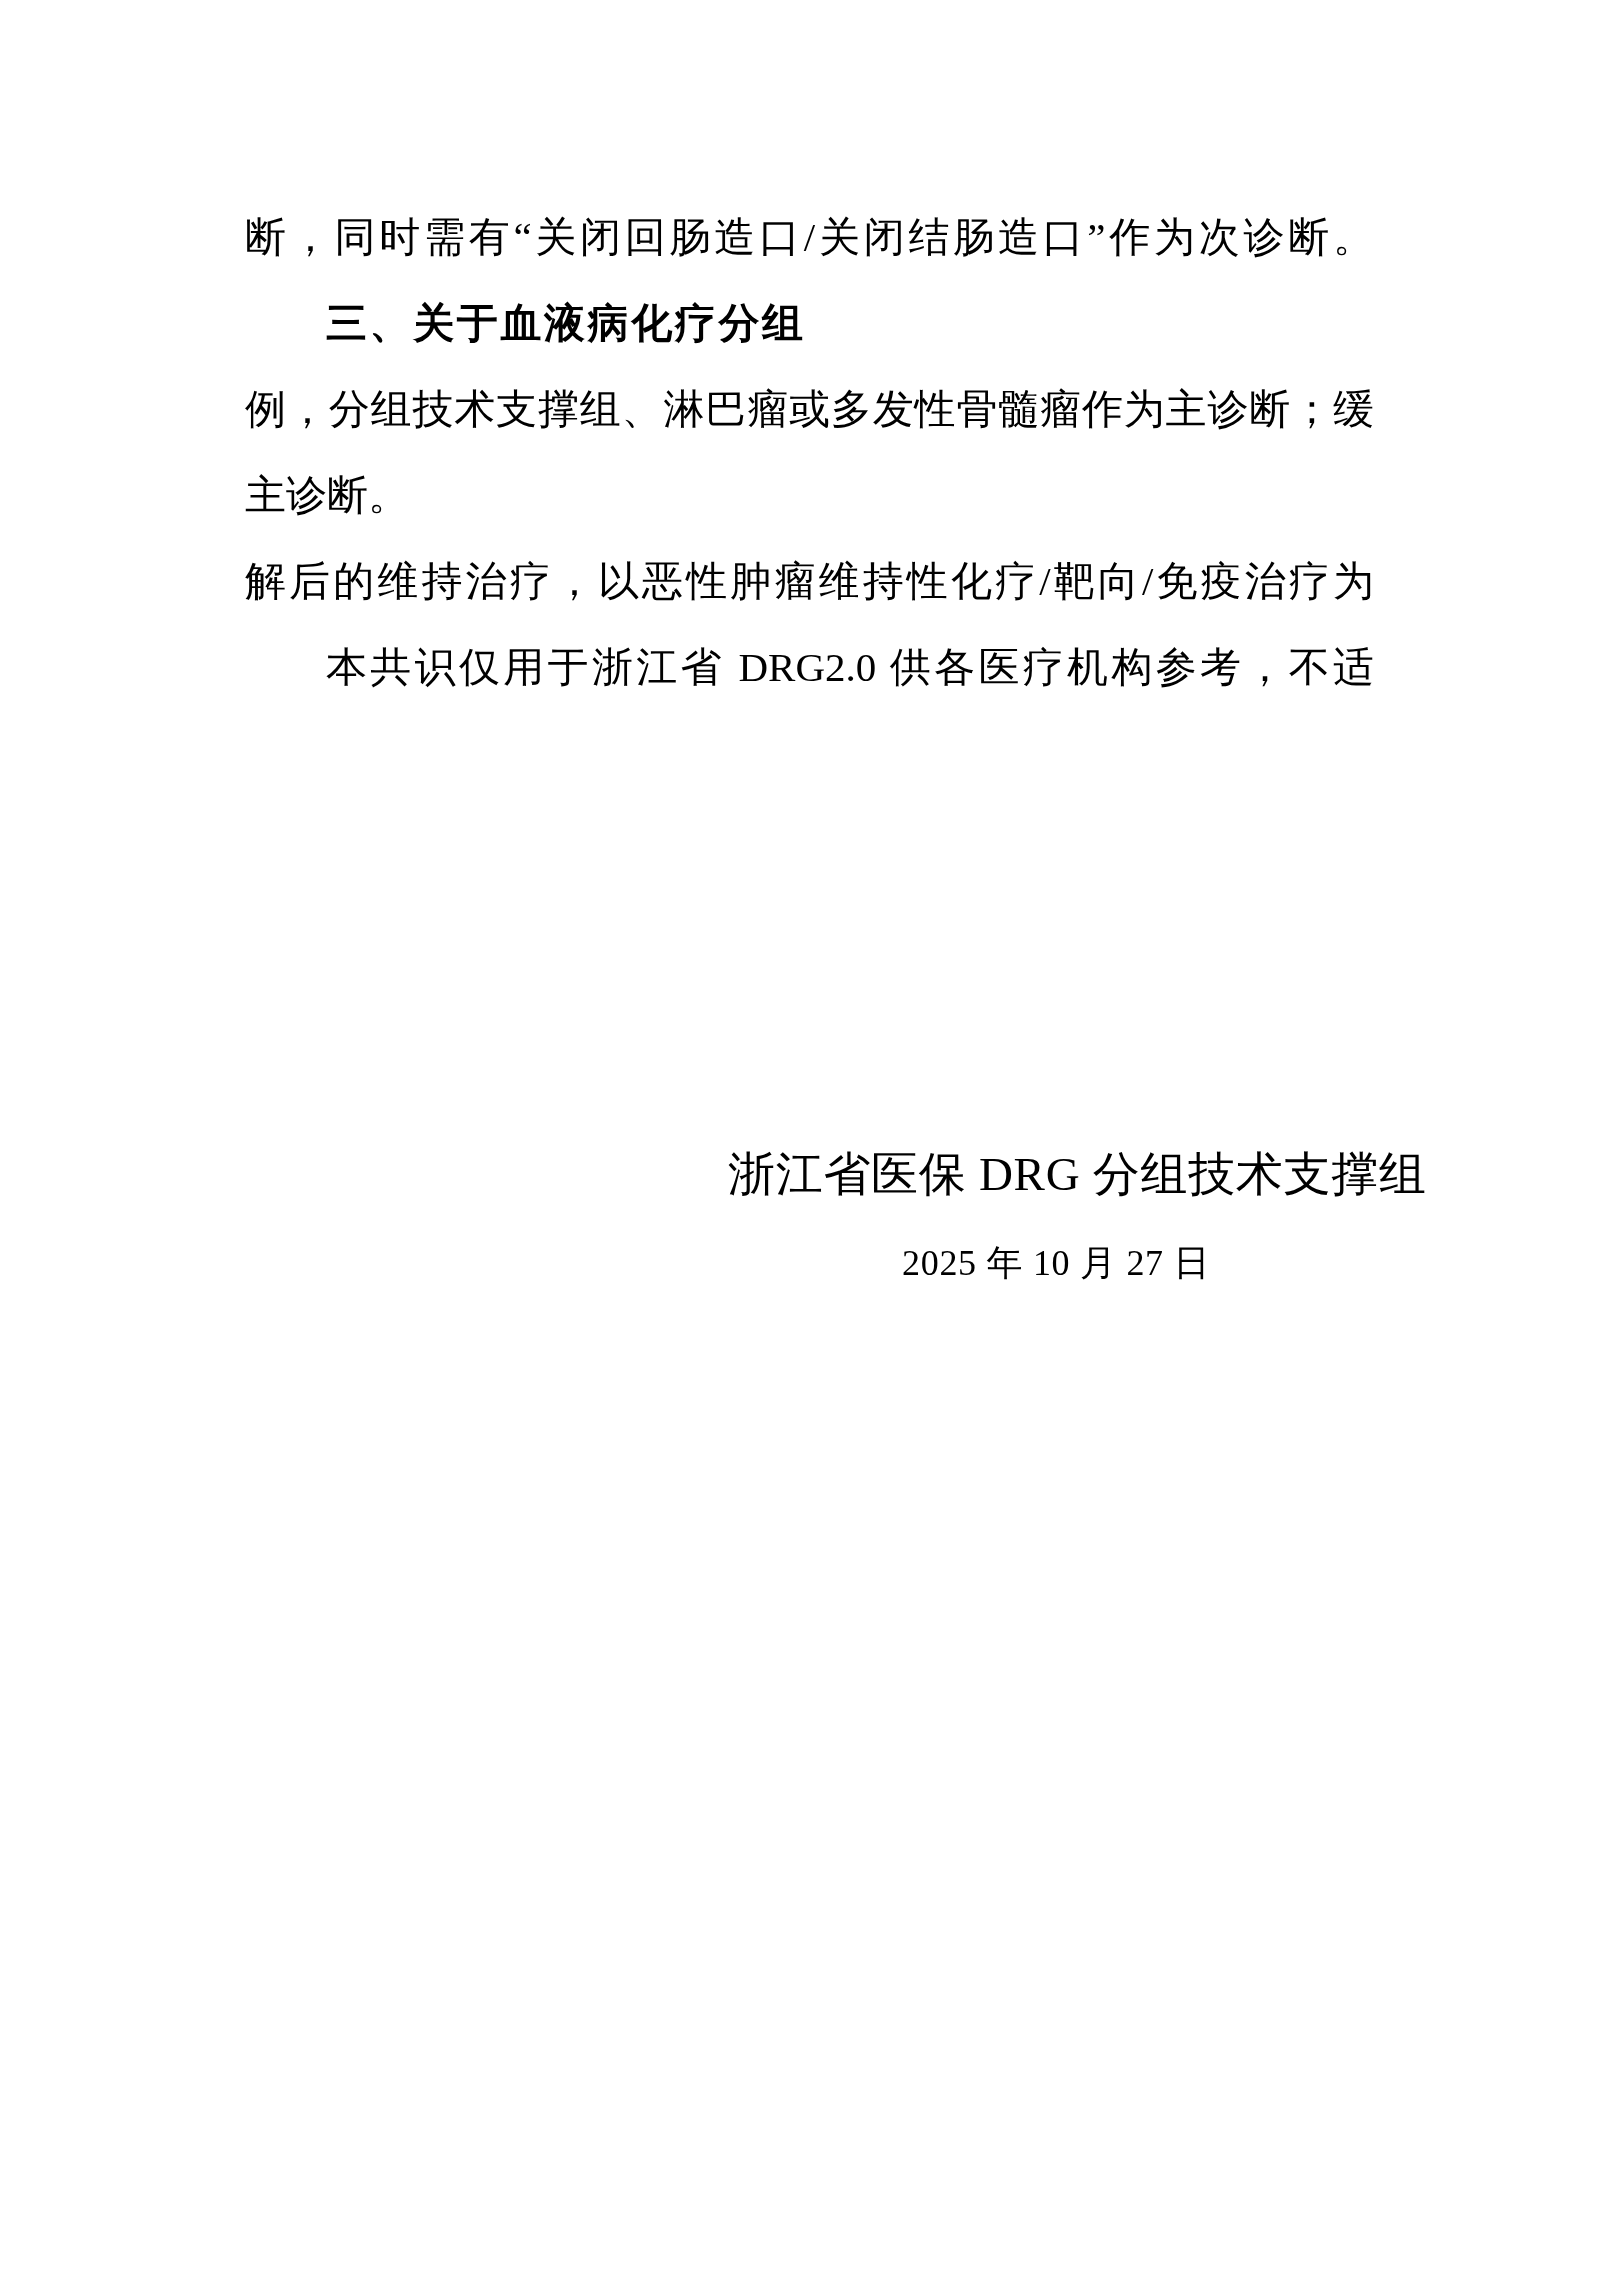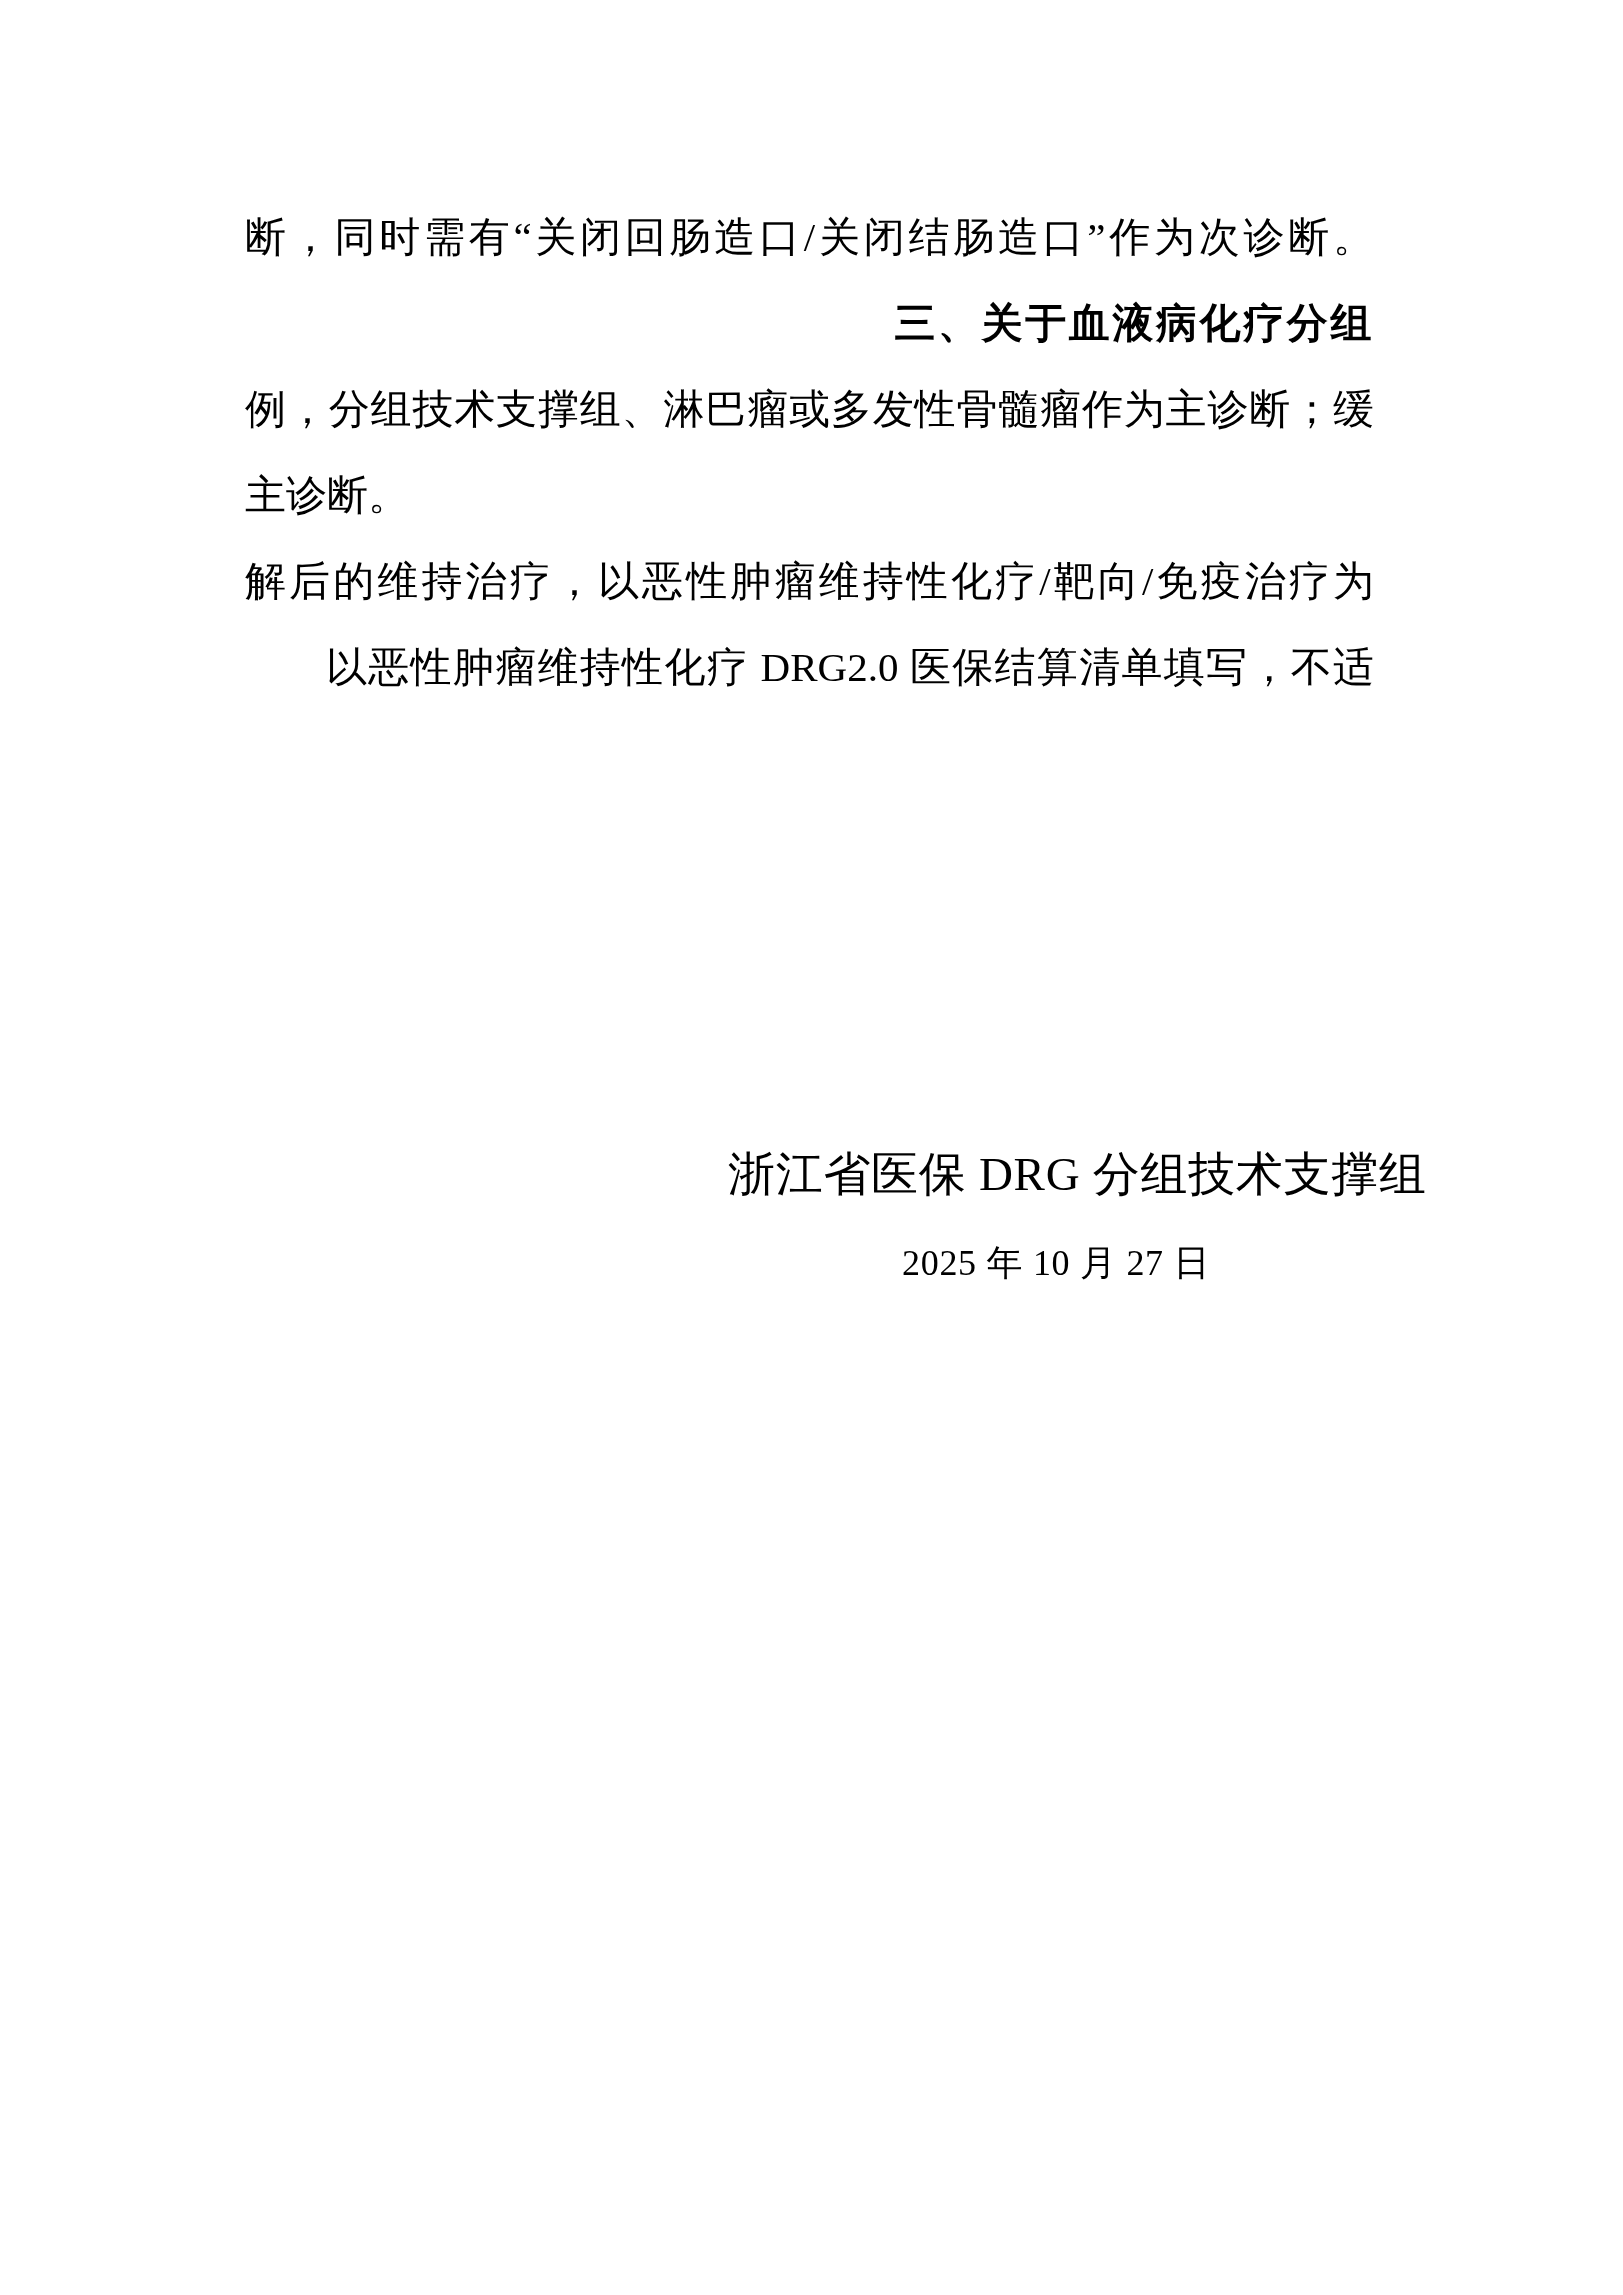--- a/index.html
+++ b/index.html
@@ -34,21 +34,20 @@
     text-align-last: justify;
   }
   .indent2 {
     text-indent: 81px;
   }
   .heading {
     font-family: "Liberation Sans", "DejaVu Sans", sans-serif;
     font-weight: bold;
     letter-spacing: 2.6px;
     text-indent: 81px;
-    text-align: right;
   }
   .sig-org {
     position: absolute;
     left: 728px;
     top: 1131px;
     font-size: 47px;
     line-height: 86px;
     height: 86px;
     white-space: nowrap;
     letter-spacing: 0.7px;
@@ -74,21 +73,21 @@
 
     <div class="tline heading">三、关于血液病化疗分组</div>
 
 
     <div class="tline fill">例，分组技术支撑组、淋巴瘤或多发性骨髓瘤作为主诊断；缓</div>
 
     <div class="tline">主诊断。</div>
 
     <div class="tline fill">解后的维持治疗，以恶性肿瘤维持性化疗/靶向/免疫治疗为</div>
 
-    <div class="tline fill indent2">以恶性肿瘤维持性化疗 DRG2.0 医保结算清单填写，不适</div>
+    <div class="tline fill indent2">本共识仅用于浙江省 DRG2.0 供各医疗机构参考，不适</div>
 
   </div>
 
   <div class="sig-org">浙江省医保 DRG 分组技术支撑组</div>
 
   <div class="sig-date">2025 年 10 月 27 日</div>
 
 </div>
 
 

